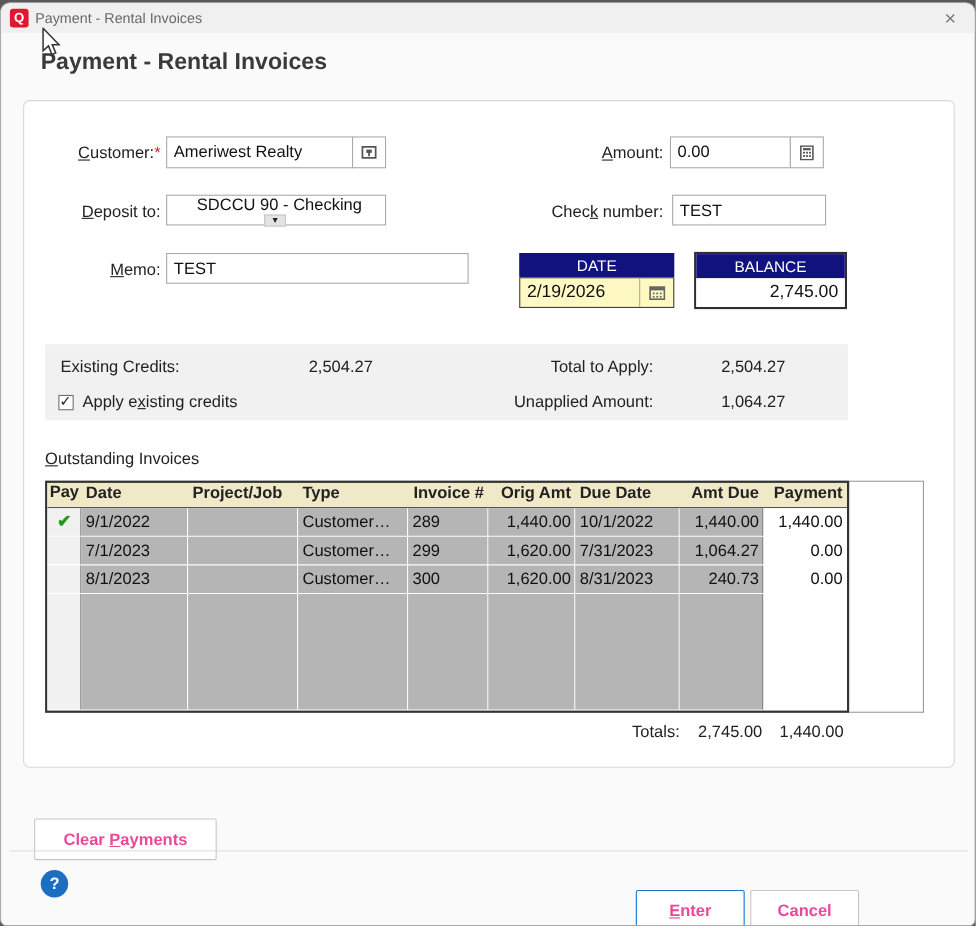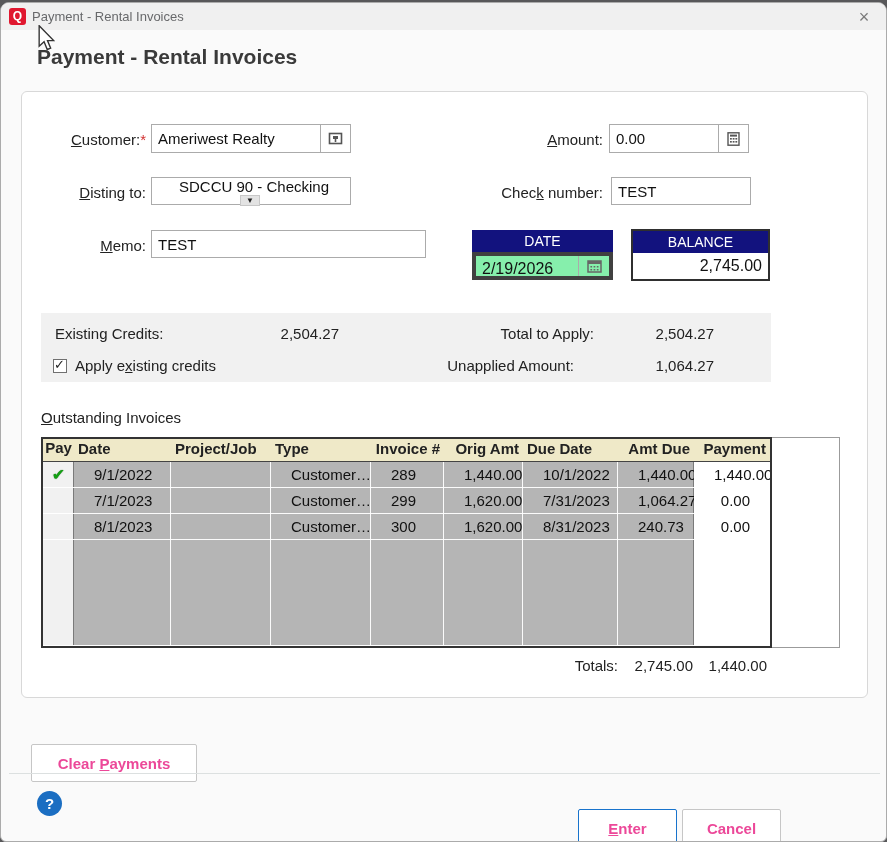--- a/index.html
+++ b/index.html
@@ -41,21 +41,21 @@
             align-items: center; justify-content: center; }
 
   .combo { position: absolute; border: 1px solid #ABABAB; background: #fff; display: flex; align-items: center; flex-direction: column; }
   .combo .txt { flex: 1; font-size: 15px; color: #111; padding-left: 6px; }
   .combo .arrow { width: 20px; height: 22px; margin-right: 2px; background: #E3E3E3; border: 1px solid #C7C7C7;
                   display: flex; align-items: center; justify-content: center; font-size: 8px; color: #222; }
 
   
   .navy-hdr { height: 22px; background: #12127E; color: #FFFFFF; font-size: 14px; text-align: center; line-height: 22px; }
   .datebox { position: absolute; left: 471px; top: 227px; width: 141px; }
-  .datebox .val-row { display: flex; border: 4px solid #404040; background: #86efac; height: 28px; }
+  .datebox .val-row { display: flex; border: 1px solid #404040; background: #fef9c3; height: 28px; }
   .datebox .dval { flex: 1; font-size: 16px; color: #111; padding-left: 6px; line-height: 26px; }
   .datebox .cal { width: 31px; border-left: 1px solid #ABABAB; display: flex; align-items: center; justify-content: center; }
   .balbox { position: absolute; left: 630px; top: 226px; width: 139px; border: 2px solid #2F2F2F; }
   .balbox .bval { height: 26px; background: #fff; font-size: 16px; color: #111; text-align: right;
                   padding-right: 6px; line-height: 26px; }
 
   
   .credits { position: absolute; left: 40px; top: 310px; width: 730px; height: 69px; background: #F1F1F1; }
   .cr-item { position: absolute; font-size: 15px; color: #222; white-space: nowrap; }
   .cr-val { position: absolute; font-size: 15px; color: #222; text-align: right; }
@@ -68,21 +68,21 @@
   .section-lbl { position: absolute; left: 40px; top: 406px; font-size: 15px; color: #222; }
   .tbl-outer { position: absolute; left: 40px; top: 434px; width: 799px; height: 211px;
                background: #fff; border: 1px solid #9B9B9B; }
   .tbl-grid { position: absolute; left: -1px; top: -1px; width: 731px; height: 211px; border: 2px solid #333;
               background: #fff; overflow: hidden; }
   .thead { display: flex; height: 23px; background: #EFE9C8; border-bottom: 1px solid #444; }
   .th { font-size: 15px; color: #222; padding: 1px 4px 0 4px; white-space: nowrap; overflow: hidden; font-weight: bold; }
   .tbody { position: relative; height: 183px; }
   .strip { position: absolute; top: 0; height: 100%; }
   .trow { display: flex; position: relative; height: 26px; }
-  .tcell { font-size: 15px; color: #111; line-height: 25px; padding: 0 20px; white-space: nowrap;
+  .tcell { font-size: 15px; color: #111; line-height: 25px; padding: 0 4px; white-space: nowrap;
            overflow: hidden; border-bottom: 1px solid rgba(255,255,255,0.95); }
   .check { color: #14A014; font-size: 16px; text-shadow: 0 0 1px #0a5a0a; }
 
   
   .c0 { width: 31px; text-align: center; padding: 0 2px; }
   .c1 { width: 97px; }
   .c2 { width: 100px; }
   .c3 { width: 100px; }
   .c4 { width: 73px; }
   .c5 { width: 79px; text-align: right; }
@@ -159,21 +159,21 @@
         <rect x="3" y="6" width="1.8" height="1.6" fill="#555"></rect>
           <rect x="5.7" y="6" width="1.8" height="1.6" fill="#555"></rect>
           <rect x="8.4" y="6" width="1.8" height="1.6" fill="#555"></rect>
         <rect x="3" y="9" width="1.8" height="1.6" fill="#555"></rect>
           <rect x="5.7" y="9" width="1.8" height="1.6" fill="#555"></rect>
           <rect x="8.4" y="9" width="1.8" height="1.6" fill="#555"></rect>
       </svg>
     </div>
 
     <div class="lbl" style="left:20px; top:181px; width:125px;">
-      <span class="ak">D</span><span>isting to:</span>
+      <span class="ak">D</span><span>eposit to:</span>
     </div>
     <div class="combo" style="left:150px; top:174px; width:200px; height:28px;">
       <span class="txt">SDCCU 90 - Checking</span>
       <span class="arrow">▼</span>
     </div>
 
     <div class="lbl" style="left:470px; top:181px; width:132px;">
       <span>Chec</span><span class="ak">k</span><span> number:</span>
     </div>
     <div class="field" style="left:610px; top:174px; width:140px; height:28px;">TEST</div>
@@ -211,21 +211,21 @@
     <span class="cr-item" style="left:54px; top:322px;">Existing Credits:</span>
     <span class="cr-val" style="left:238px; top:322px; width:100px;">2,504.27</span>
     <span class="cr-val" style="left:450px; top:322px; width:143px;">Total to Apply:</span>
     <span class="cr-val" style="left:613px; top:322px; width:100px;">2,504.27</span>
     <span class="cbx on">
         <span class="tick">✓</span>
       </span>
     <span class="cr-item" style="left:74px; top:354px;">
       <span>Apply e</span><span class="ak">x</span><span>isting credits</span>
     </span>
-    <span class="cr-val" style="left:430px; top:354px; width:143px;">Unapplied Amount:</span>
+    <span class="cr-val" style="left:450px; top:354px; width:143px;">Unapplied Amount:</span>
     <span class="cr-val" style="left:613px; top:354px; width:100px;">1,064.27</span>
 
     <div class="section-lbl">
       <span class="ak">O</span><span>utstanding Invoices</span>
     </div>
 
     <div class="tbl-outer">
       <div class="tbl-grid">
         <div class="thead">
           <div class="th c0">Pay</div>

